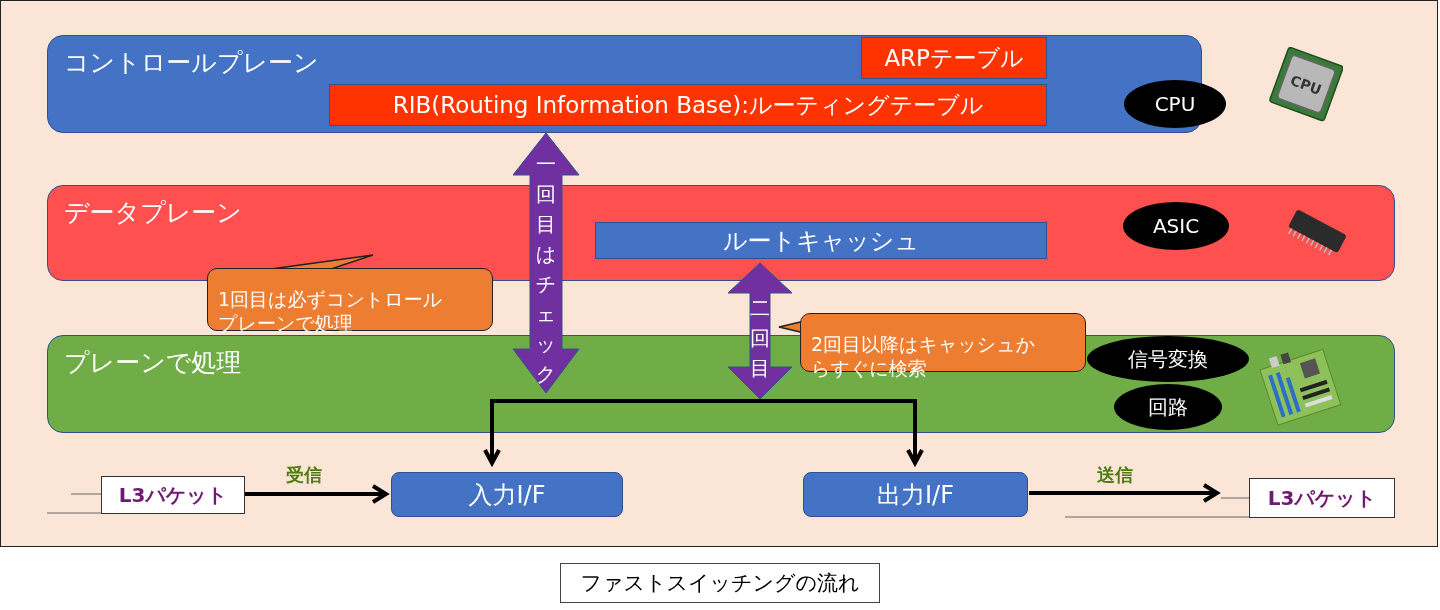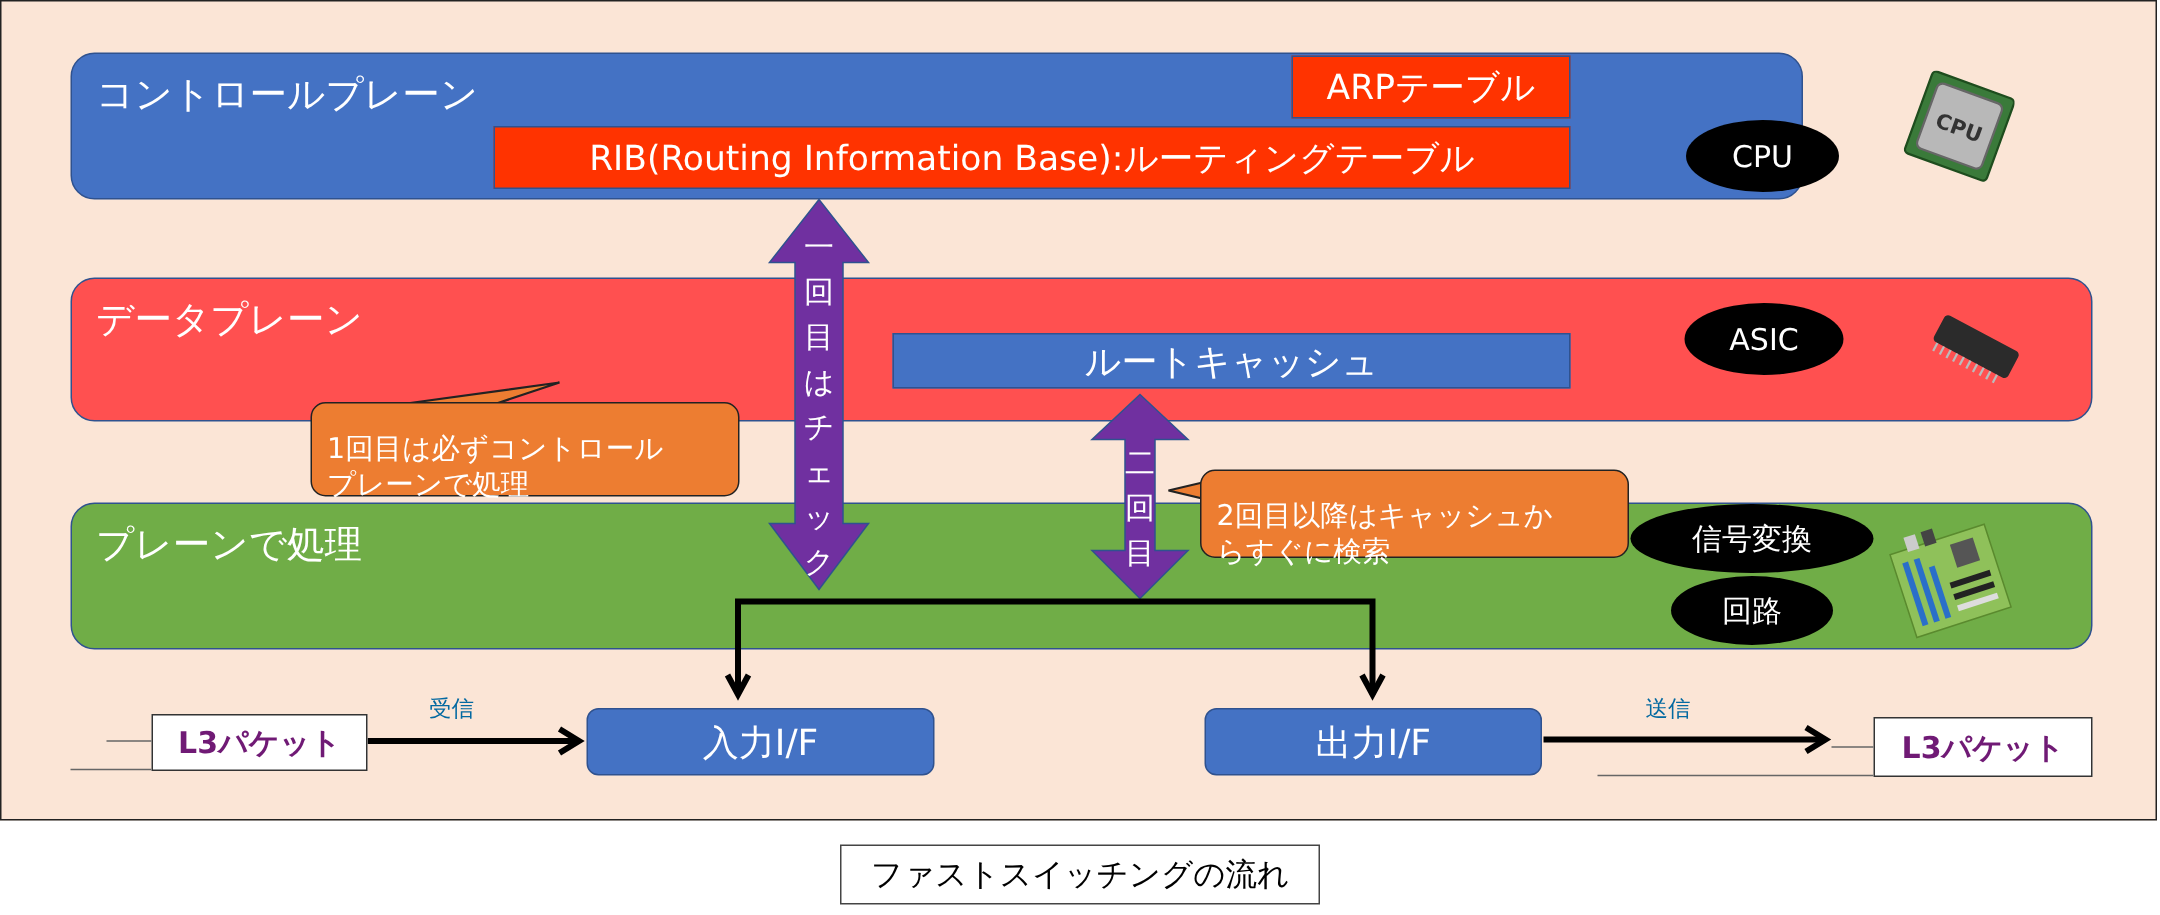--- a/index.html
+++ b/index.html
@@ -12,21 +12,21 @@
   .plane.data    { left: 46px; top: 184px; width: 1348px; height: 96px; background: #ff5050; border: 1.5px solid #2f528f; }
   .plane.back    { left: 46px; top: 334px; width: 1348px; height: 98px; background: #70ad47; border: 1.5px solid #2f528f; }
   .plane-title { position: absolute; left: 16px; top: 10px; color: #fff; font-size: 25px; letter-spacing: 0px; }
   .box { position: absolute; box-sizing: border-box; color: #fff; display: flex; align-items: center; justify-content: center; }
   .redbox { background: #ff3300; border: 1.5px solid #2f528f; font-size: 23px; }
   .bluebox { background: #4472c4; border: 1.5px solid #2f528f; font-size: 24px; }
   .ellipse { position: absolute; background: #000; color: #fff; border-radius: 50%; display: flex; align-items: center; justify-content: center; font-size: 20px; }
   .callout { position: absolute; background: #ed7d31; border: 1.5px solid #222; border-radius: 10px; color: #fff; font-size: 19px; line-height: 24px; padding: 18px 10px; box-sizing: border-box; }
   .iface { position: absolute; background: #4472c4; border: 1.5px solid #2f528f; border-radius: 8px; color: #fff; font-size: 24px; display: flex; align-items: center; justify-content: center; box-sizing: border-box; }
   .packet { position: absolute; background: #fff; border: 1.5px solid #333; font-weight: bold; font-size: 20px; display: flex; align-items: center; justify-content: center; box-sizing: border-box; color: #701a75; }
-  .label { position: absolute; font-size: 15px; color: #0369a1; }
+  .label { position: absolute; font-size: 18px; color: #4d7c0f; font-weight: bold; }
   .vtext { position: absolute; color: #fff; font-size: 20px; line-height: 30px; text-align: center; width: 30px; }
   .caption { position: absolute; left: 560px; top: 563px; width: 320px; height: 40px; border: 1.5px solid #444; background: #fff; display: flex; align-items: center; justify-content: center; font-size: 21px; color: #000; box-sizing: border-box; }
   svg.overlay { position: absolute; left: 0; top: 0; }
 </style>
 </head>
 <body>
 
 <div class="canvas">
 
   <div class="plane control">

